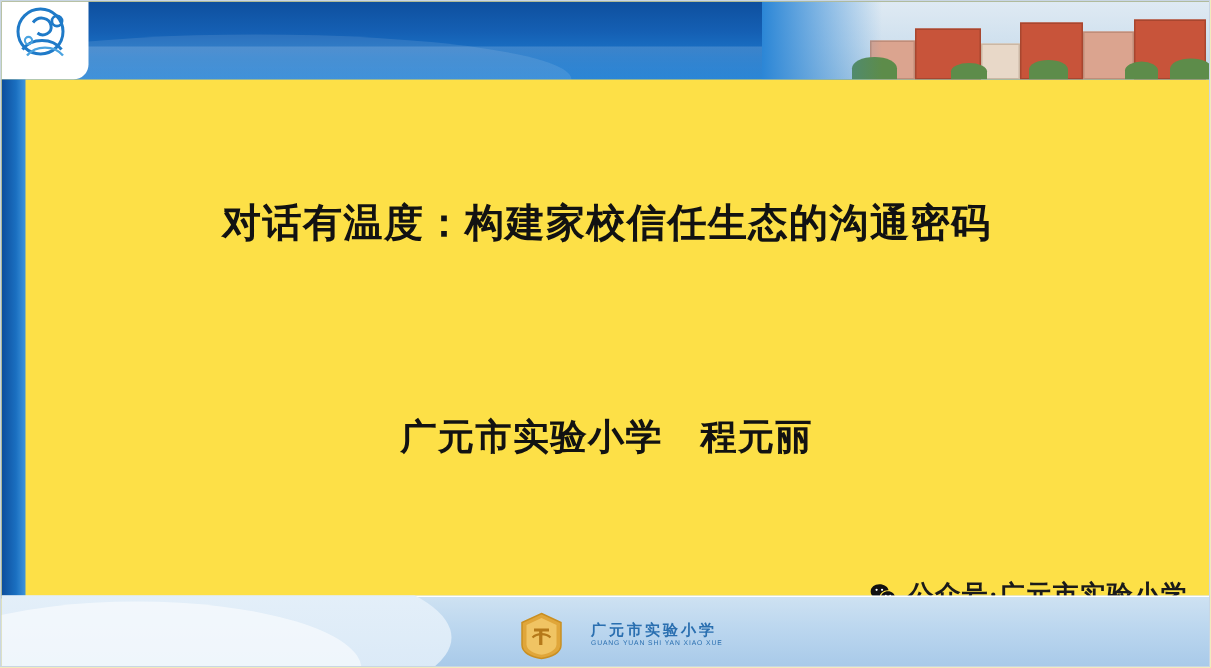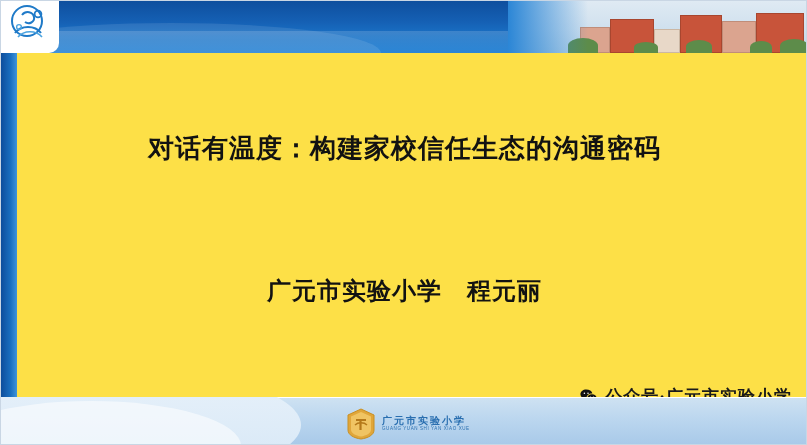--- a/index.html
+++ b/index.html
@@ -147,21 +147,21 @@
     background: #ffffff;
   }
 
   
   .school-mark {
     position: absolute;
     left: 345px;
     bottom: 4px;
     display: flex;
     align-items: center;
-    gap: 6px;
+    gap: 18px;
   }
   .school-emblem {
     width: 30px;
     height: 32px;
   }
   .school-names {
     display: flex;
     flex-direction: column;
     line-height: 1.05;
   }

